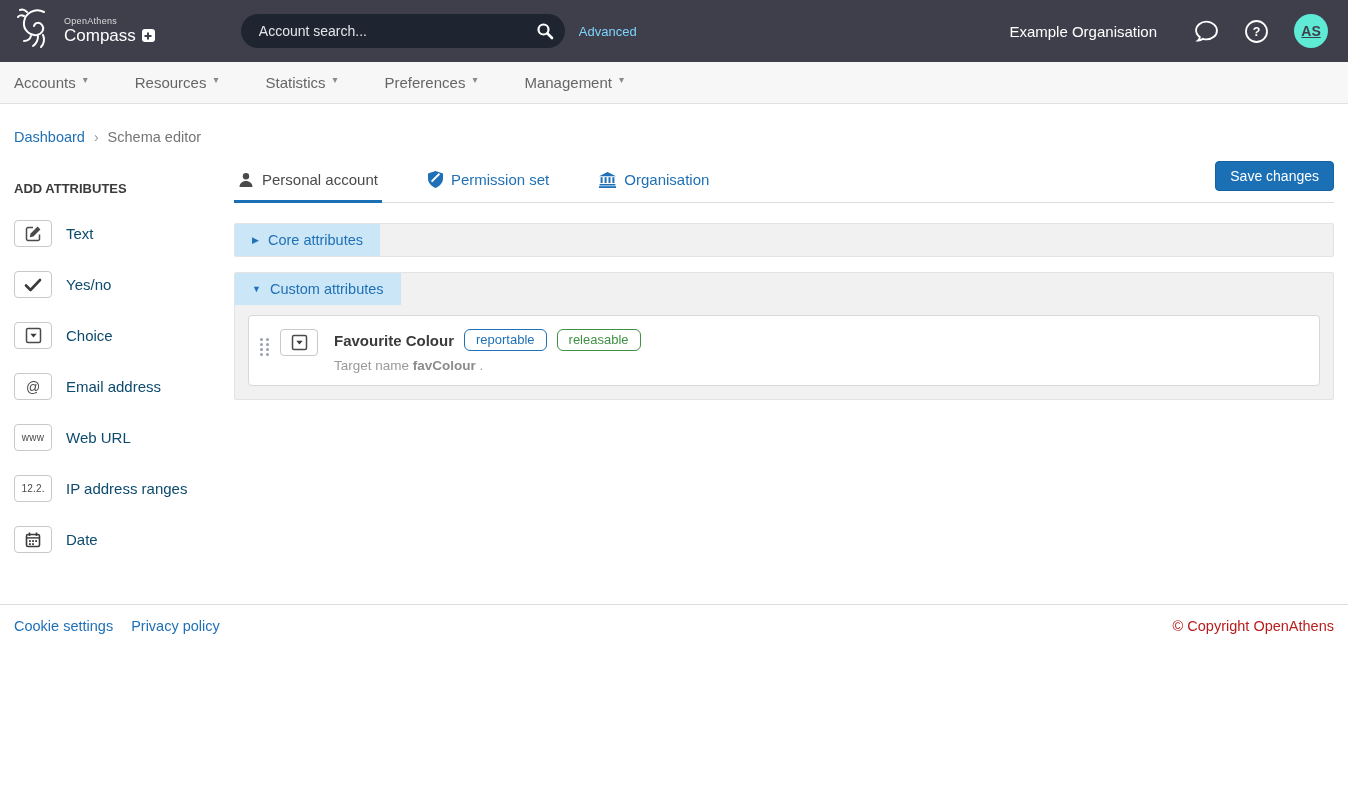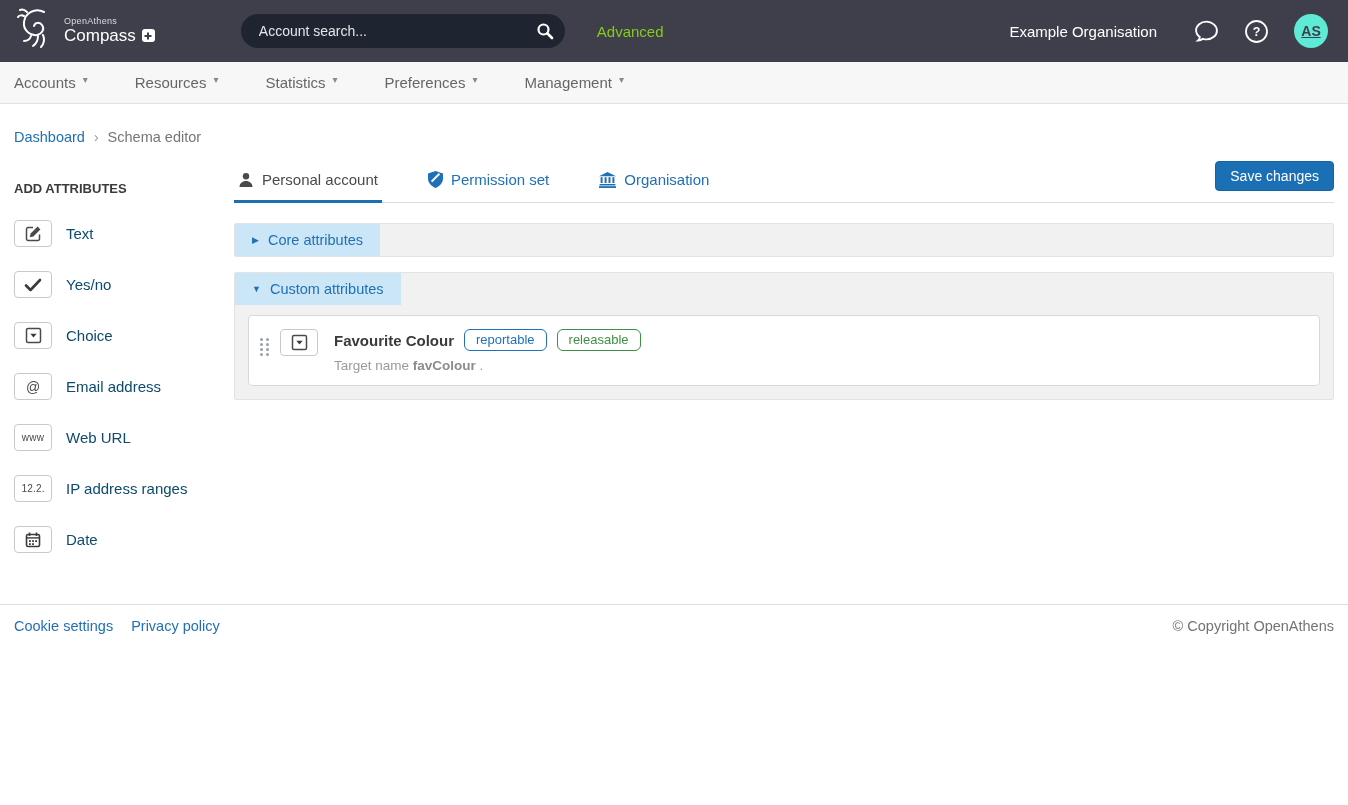--- a/index.html
+++ b/index.html
@@ -18,21 +18,21 @@
   .plus-badge { width:13px; height:13px; background:#fff; border-radius:3px; position:relative; display:inline-block; }
   .plus-badge::before, .plus-badge::after { content:""; position:absolute; background:#3f3f4c; left:50%; top:50%; transform:translate(-50%,-50%); }
   .plus-badge::before { width:7px; height:2px; }
   .plus-badge::after { width:2px; height:7px; }
 
   .search-wrap { margin-left:86px; width:324px; height:34px; background:#1e2530; border-radius:17px; display:flex; align-items:center; padding:0 6px 0 16px; }
   .search-input { flex:1; background:transparent; border:none; outline:none; color:#fff; font-size:14px; font-family:inherit; }
   .search-input::placeholder { color:#e3e6ea; opacity:1; }
   .icon-btn { background:none; border:none; padding:0; display:flex; align-items:center; justify-content:center; cursor:pointer; }
   .search-btn { width:28px; height:28px; }
-  .advanced { color:#84cc16; font-size:15px; margin-left:32px; text-decoration:none; cursor:pointer; }
+  .advanced { color:#7dd3fc; font-size:13px; margin-left:14px; text-decoration:none; cursor:pointer; }
 
   .header-right { margin-left:auto; display:flex; align-items:center; gap:25px; }
   .org-name { color:#fff; font-size:15px; margin-right:12px; }
   .avatar { width:34px; height:34px; border-radius:50%; background:#5eead4; color:#3f3f4c; font-weight:bold; font-size:14px; display:flex; align-items:center; justify-content:center; cursor:pointer;text-decoration:underline; }
 
   
   .nav-bar { height:42px; background:#f7f7f7; border-bottom:1px solid #e2e2e2; display:flex; align-items:center; padding:0 14px; gap:47px; }
   .nav-item { color:#666; font-size:15px; display:flex; align-items:flex-start; gap:7px; cursor:pointer; }
   .caret { font-size:10px; color:#8a8a8a; }
 
@@ -76,21 +76,21 @@
   .badge { font-size:13px; padding:2px 11px 3px; border-radius:6px; background:#fff; cursor:default; }
   .badge-blue { color:#1f70b6; border:1px solid #1f70b6; }
   .badge-green { color:#3f8f44; border:1px solid #3f8f44; }
   .target-line { margin-top:7px; font-size:13.5px; color:#9a9a9a; }
   .target-value { font-weight:bold; color:#8c8c8c; }
 
   
   .footer { border-top:1px solid #ddd; padding:13px 14px; display:flex; align-items:center; font-size:14.5px; }
   .footer-links { display:flex; gap:18px;justify-content:space-between; }
   .footer-link { color:#1f70b6; text-decoration:none; cursor:pointer; }
-  .copyright { margin-left:auto; color:#737373; }
+  .copyright { margin-left:auto; color:#b91c1c; }
 </style>
 </head>
 <body>
 
 <header class="app-header">
   <div class="logo">
     <span>
       <svg width="46" height="48" viewBox="0 0 46 48" fill="none" stroke="#fff" stroke-width="2" stroke-linecap="round">
         <path d="M30 7c-9-4.5-19 1-20 10-1 8 6 14 13 13 5-1 8-6 5-10-2-3-7-3-8 1"></path>
         <path d="M13 7c-2-2-5-3-7-2"></path>

